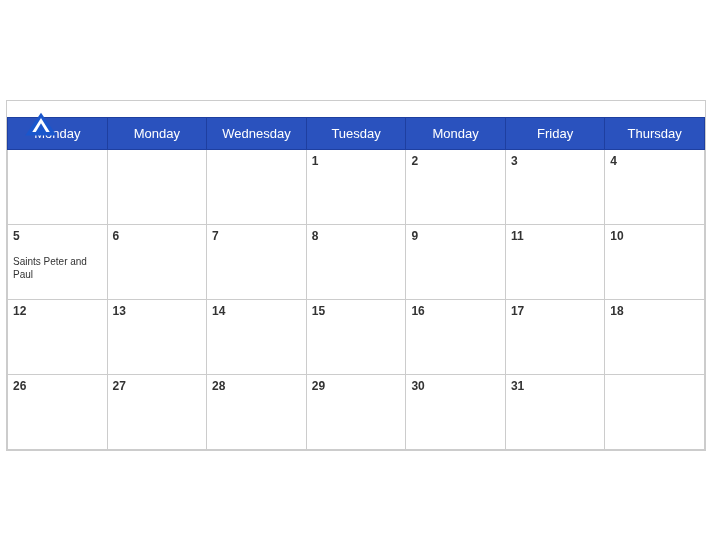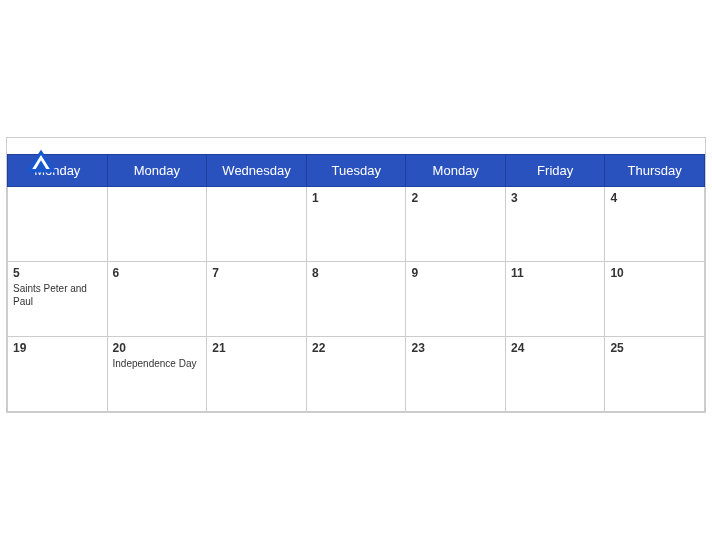--- a/index.html
+++ b/index.html
@@ -82,21 +82,21 @@
       padding: 4px 5px;
     }
     .day-number {
       font-size: 12px;
       font-weight: bold;
       color: #333;
     }
     .event-text {
       font-size: 10px;
       color: #333;
-      margin-top: 2px;
+      margin-top: 12px;
       line-height: 1.3;
     }
     .empty-cell {
       background: #fff;
     }
   </style>
 </head>
 <body>
 
 <div class="calendar-wrapper">
@@ -163,37 +163,57 @@
           </td>
           <td>
             <div class="day-number">11</div>
           </td>
           <td>
             <div class="day-number">10</div>
           </td>
         </tr>
         <tr>
           <td>
-            <div class="day-number">19</div>
-          </td>
-          <td>
-            <div class="day-number">20</div>
-            <div class="event-text">Independence Day</div>
-          </td>
-          <td>
-            <div class="day-number">21</div>
-          </td>
-          <td>
-            <div class="day-number">22</div>
-          </td>
-          <td>
-            <div class="day-number">23</div>
-          </td>
-          <td>
-            <div class="day-number">24</div>
-          </td>
-          <td>
-            <div class="day-number">25</div>
-          </td>
+            <div class="day-number">12</div>
+          </td>
+          <td>
+            <div class="day-number">13</div>
+          </td>
+          <td>
+            <div class="day-number">14</div>
+          </td>
+          <td>
+            <div class="day-number">15</div>
+          </td>
+          <td>
+            <div class="day-number">16</div>
+          </td>
+          <td>
+            <div class="day-number">17</div>
+          </td>
+          <td>
+            <div class="day-number">18</div>
+          </td>
+        </tr>
+        <tr>
+          <td>
+            <div class="day-number">26</div>
+          </td>
+          <td>
+            <div class="day-number">27</div>
+          </td>
+          <td>
+            <div class="day-number">28</div>
+          </td>
+          <td>
+            <div class="day-number">29</div>
+          </td>
+          <td>
+            <div class="day-number">30</div>
+          </td>
+          <td>
+            <div class="day-number">31</div>
+          </td>
+          <td class="empty-cell"></td>
         </tr>
       </tbody>
   </table>
 </div>
 
 </body></html>

